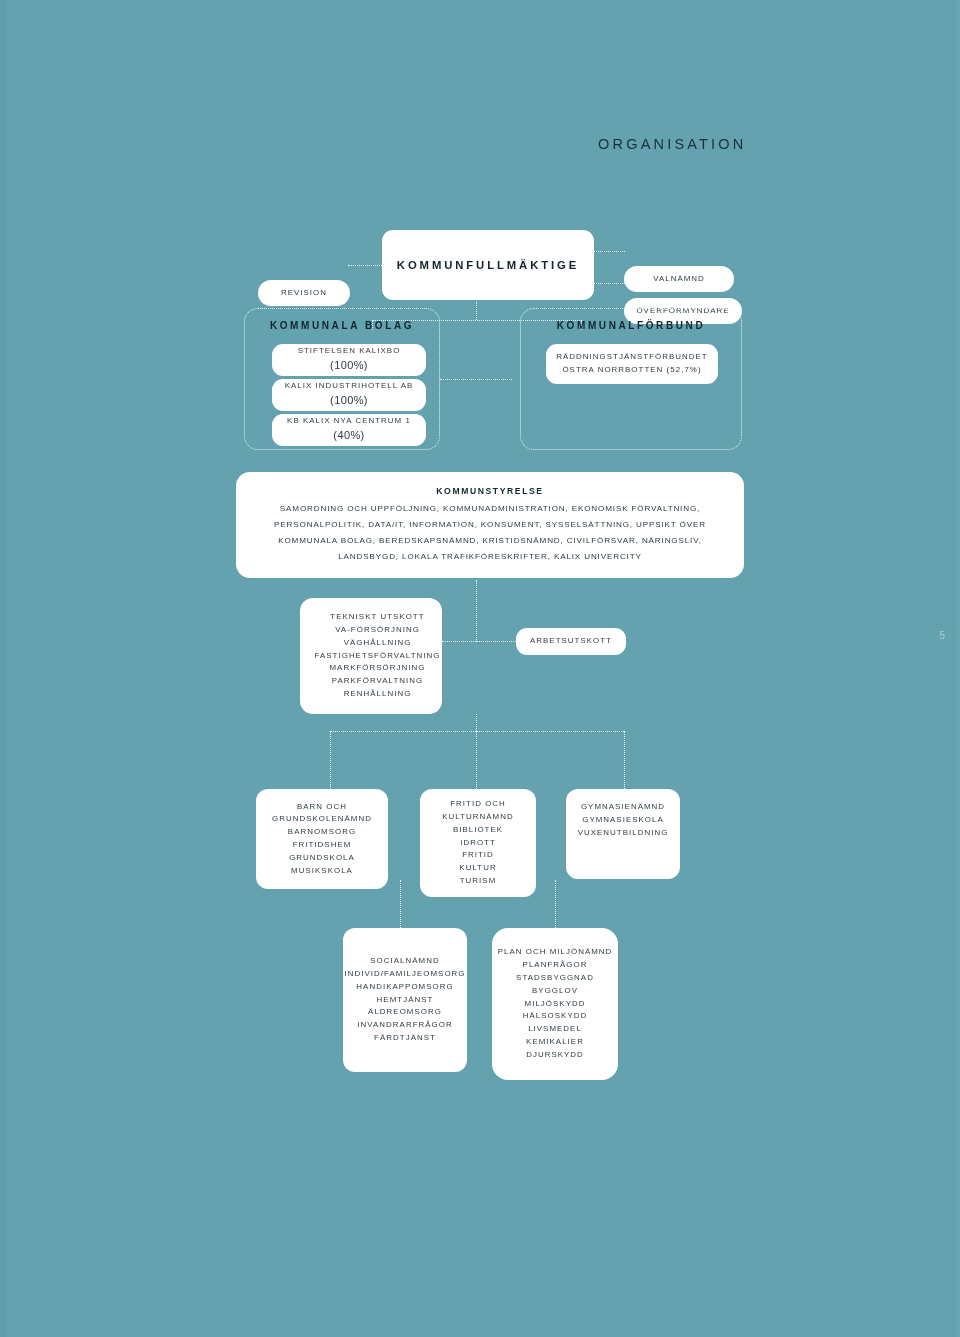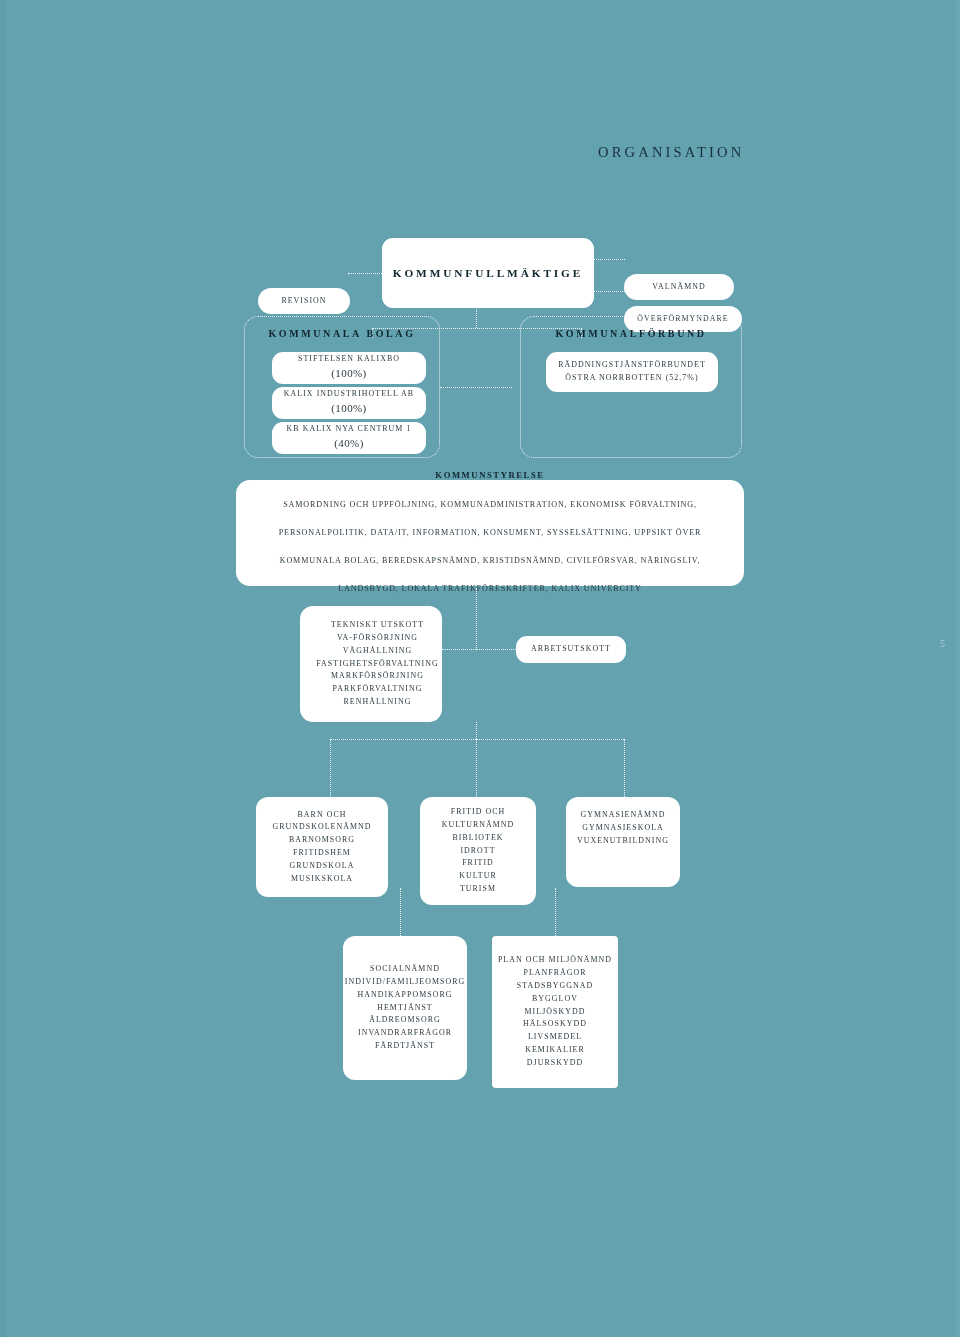--- a/index.html
+++ b/index.html
@@ -24,24 +24,23 @@
   }
   .page-edge-right {
     position: absolute;
     right: 0; top: 0;
     width: 4px; height: 1337px;
     background: #6aa7b4;
   }
 
   #chart {
     position: absolute;
-    left: 0; top: 8px;
+    left: 0; top: 0;
     width: 960px;
     height: 1035px;
-    font-family: Liberation Serif, serif;
   }
 
   
   .section-title {
     position: absolute;
     left: 598px;
     top: 136px;
     font-size: 14.5px;
     letter-spacing: 3.2px;
     color: #16313a;
@@ -204,21 +203,21 @@
 
   <div class="group-box" style="left:520px; top:308px; width:222px; height:142px;"></div>
   <div class="t-group group-label" style="left:520px; top:320px; width:222px; position:absolute;">KOMMUNALFÖRBUND</div>
 
   <div class="node" style="left:546px; top:344px; width:172px; height:40px;">
     <span class="line t-small">RÄDDNINGSTJÄNSTFÖRBUNDET</span>
     <span class="line t-small">ÖSTRA NORRBOTTEN (52,7%)</span>
   </div>
 
 
-  <div class="node" style="left:236px; top:472px; width:508px; height:106px; border-radius:14px; padding:6px 10px;gap:12px;">
+  <div class="node" style="left:236px; top:472px; width:508px; height:106px; border-radius:14px; padding:6px 10px;">
     <span class="line t-ks-head">KOMMUNSTYRELSE</span>
     <span class="line t-body">SAMORDNING OCH UPPFÖLJNING, KOMMUNADMINISTRATION, EKONOMISK FÖRVALTNING,</span>
     <span class="line t-body">PERSONALPOLITIK, DATA/IT, INFORMATION, KONSUMENT, SYSSELSÄTTNING, UPPSIKT ÖVER</span>
     <span class="line t-body">KOMMUNALA BOLAG, BEREDSKAPSNÄMND, KRISTIDSNÄMND, CIVILFÖRSVAR, NÄRINGSLIV,</span>
     <span class="line t-body">LANDSBYGD, LOKALA TRAFIKFÖRESKRIFTER, KALIX UNIVERCITY</span>
   </div>
 
   <div class="vline" style="left:476px; top:580px; height:62px;"></div>
 
   <div class="hline" style="left:442px; top:641px; width:74px;"></div>
@@ -275,21 +274,21 @@
   <div class="node" style="left:343px; top:928px; width:124px; height:144px; border-radius:12px;">
     <span class="line t-small">SOCIALNÄMND</span>
     <span class="line t-small">INDIVID/FAMILJEOMSORG</span>
     <span class="line t-small">HANDIKAPPOMSORG</span>
     <span class="line t-small">HEMTJÄNST</span>
     <span class="line t-small">ÄLDREOMSORG</span>
     <span class="line t-small">INVANDRARFRÅGOR</span>
     <span class="line t-small">FÄRDTJÄNST</span>
   </div>
 
-  <div class="node" style="left:492px; top:928px; width:126px; height:152px; border-radius:4px;">
+  <div class="node" style="left:492px; top:928px; width:126px; height:152px; border-radius:16px;">
     <span class="line t-small">PLAN OCH MILJÖNÄMND</span>
     <span class="line t-small">PLANFRÅGOR</span>
     <span class="line t-small">STADSBYGGNAD</span>
     <span class="line t-small">BYGGLOV</span>
     <span class="line t-small">MILJÖSKYDD</span>
     <span class="line t-small">HÄLSOSKYDD</span>
     <span class="line t-small">LIVSMEDEL</span>
     <span class="line t-small">KEMIKALIER</span>
     <span class="line t-small">DJURSKYDD</span>
   </div>

